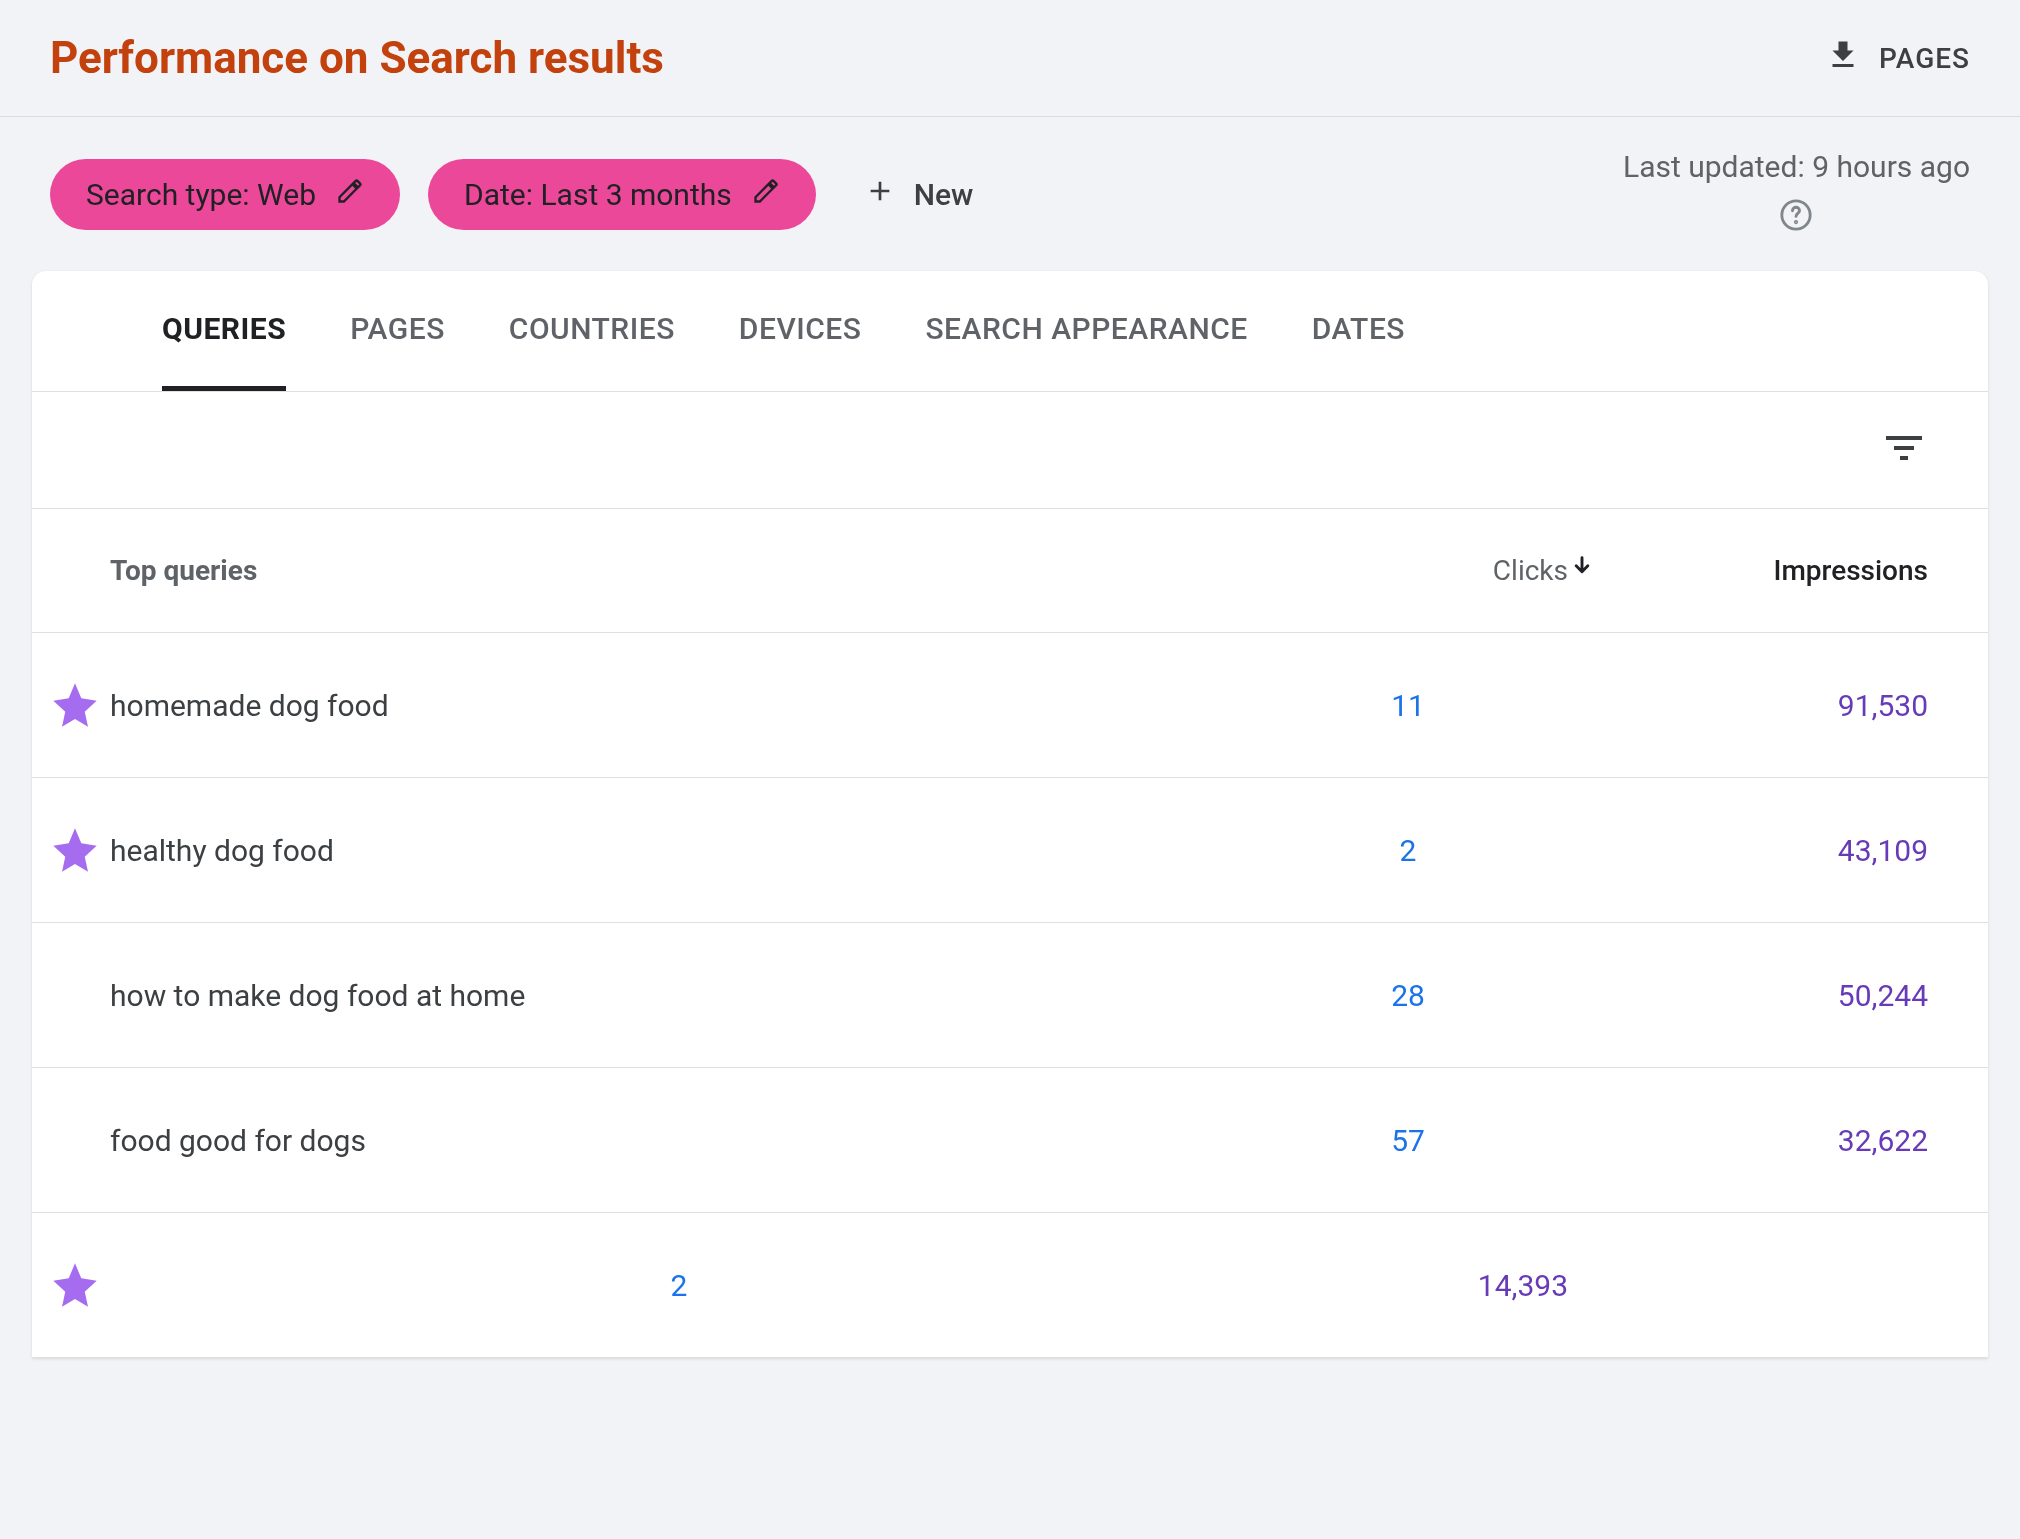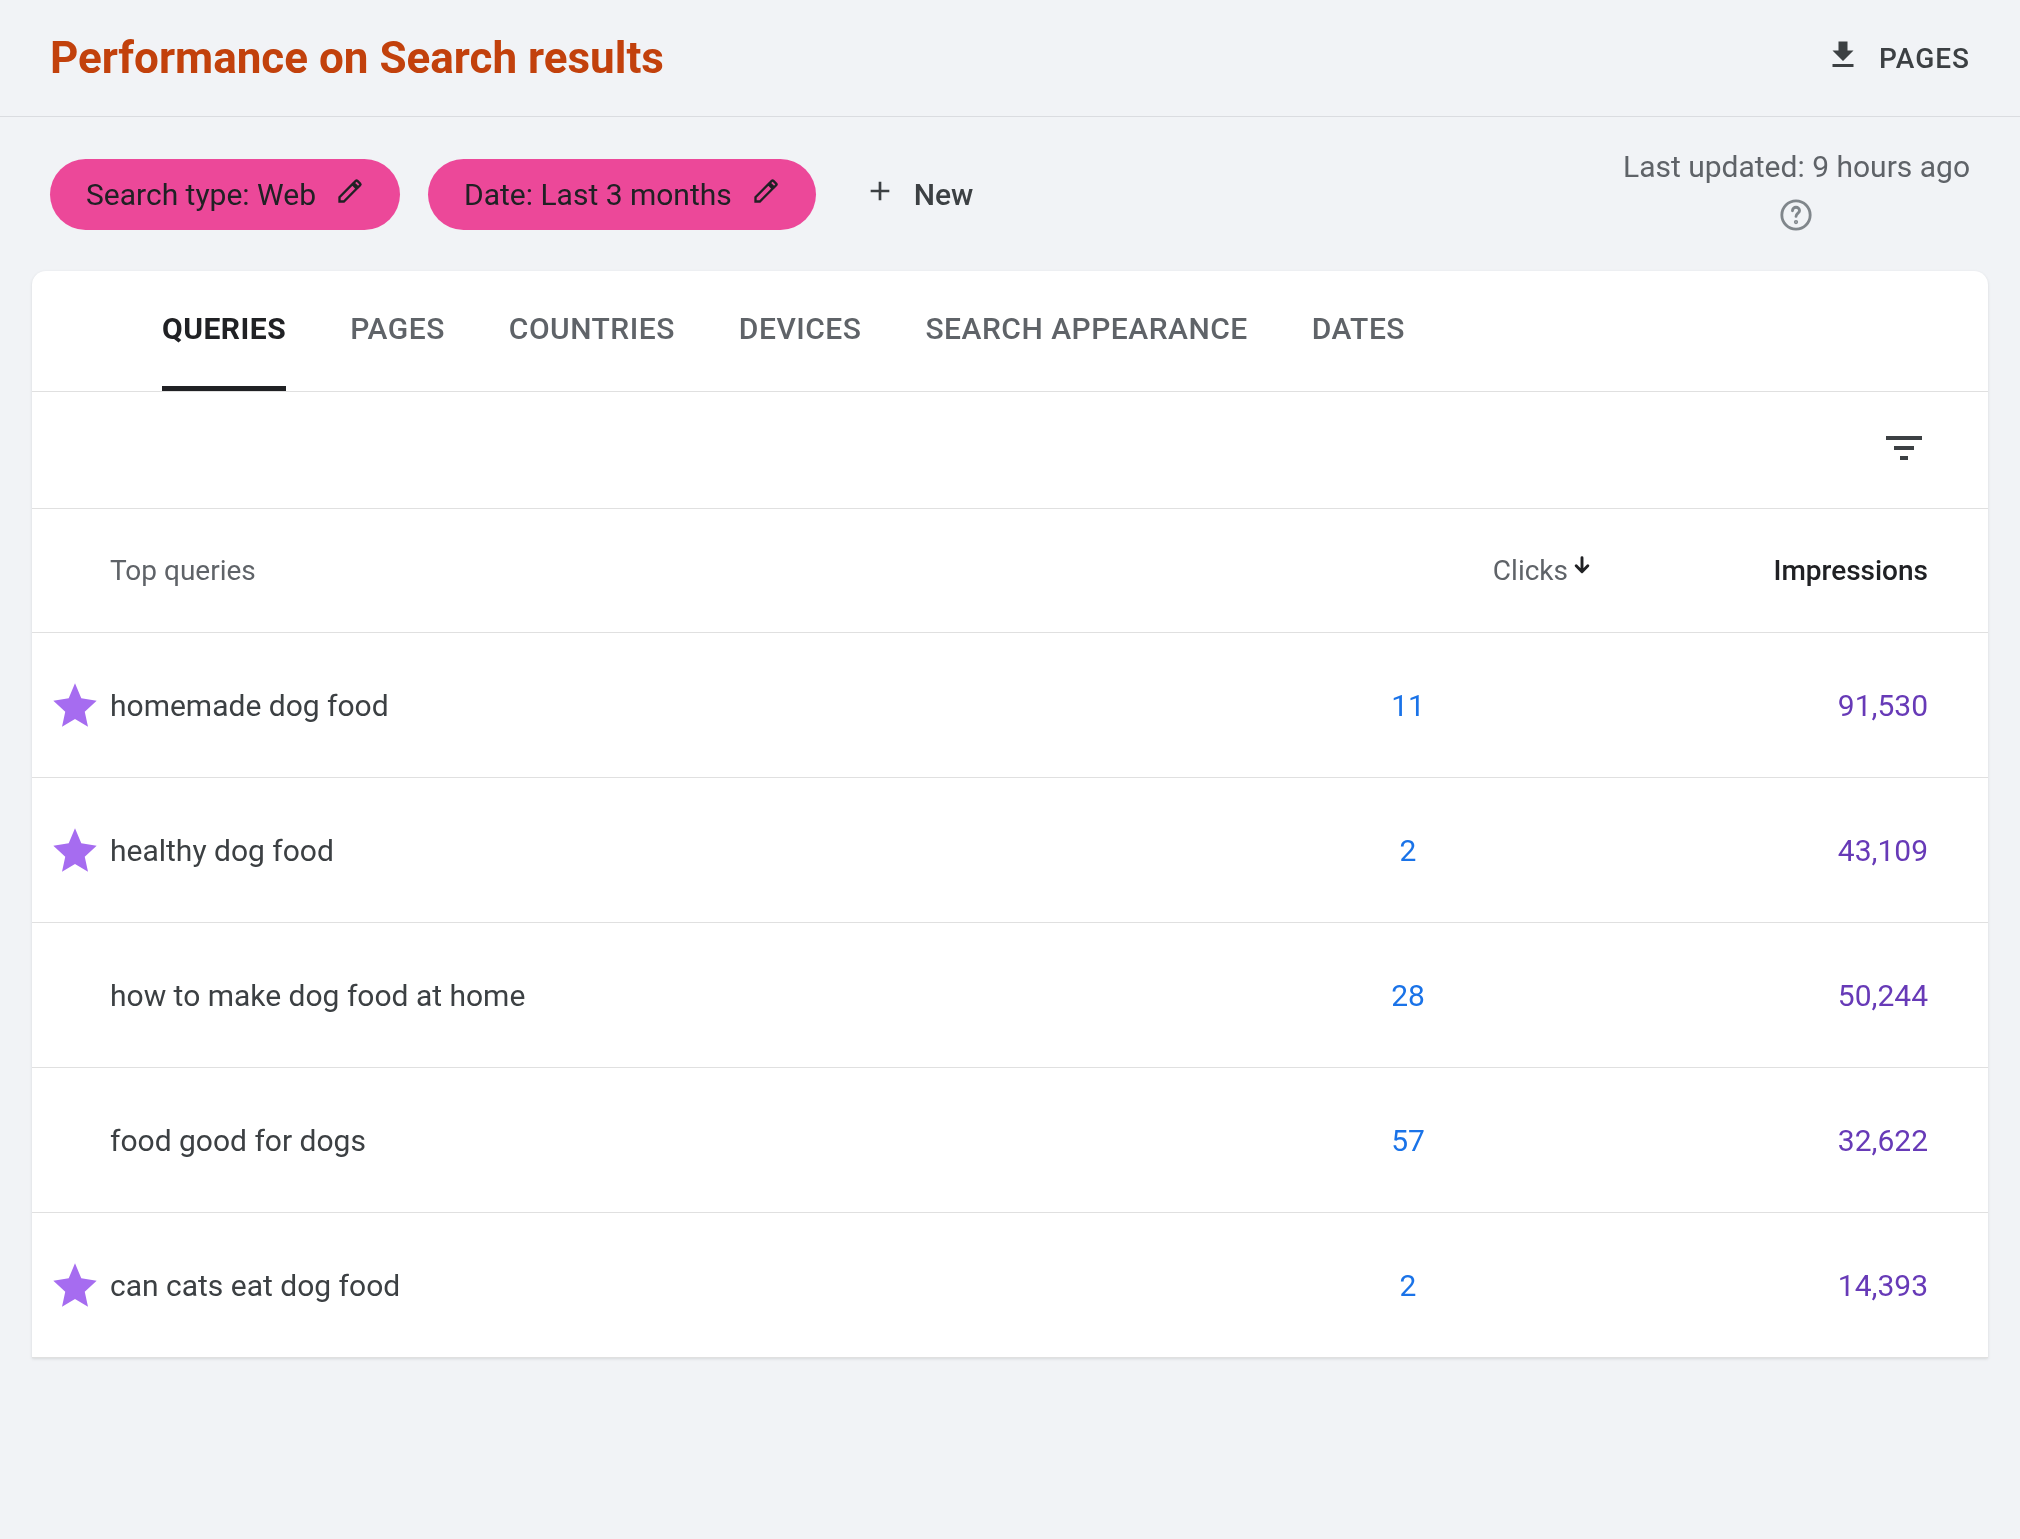--- a/index.html
+++ b/index.html
@@ -139,21 +139,21 @@
       display: grid;
       grid-template-columns: 70px 1fr 320px 360px;
       align-items: center;
       padding: 44px 60px 44px 8px;
       border-top: 1px solid #e0e0e0;
       border-bottom: 1px solid #e0e0e0;
     }
     .col-queries {
       font-size: 28px;
       color: #5f6368;
-      font-weight: 400;
+      font-weight: 700;
     }
     .col-clicks {
       font-size: 28px;
       color: #5f6368;
       font-weight: 400;
       text-align: right;
     }
     .col-impressions {
       font-size: 28px;
       color: #202124;
@@ -335,18 +335,17 @@
         <div class="query-text">food good for dogs</div>
         <div class="clicks-val">57</div>
         <div class="impressions-val">32,622</div>
       </div>
       <div class="table-row">
         <div class="star-cell">
           <span class="star-icon"><svg viewBox="0 0 24 24">
               <path d="M12 2l2.9 6.9L22 10l-5.5 5.1L18 22l-6-3.5L6 22l1.5-6.9L2 10l7.1-1.1L12 2z" fill="#a66cf0"></path>
             </svg></span>
         </div>
-        <div class="query-text">can cats eat dog food</div>
         <div class="clicks-val">2</div>
         <div class="impressions-val">14,393</div>
       </div>
     </div>
 </div>
 
 </body></html>

